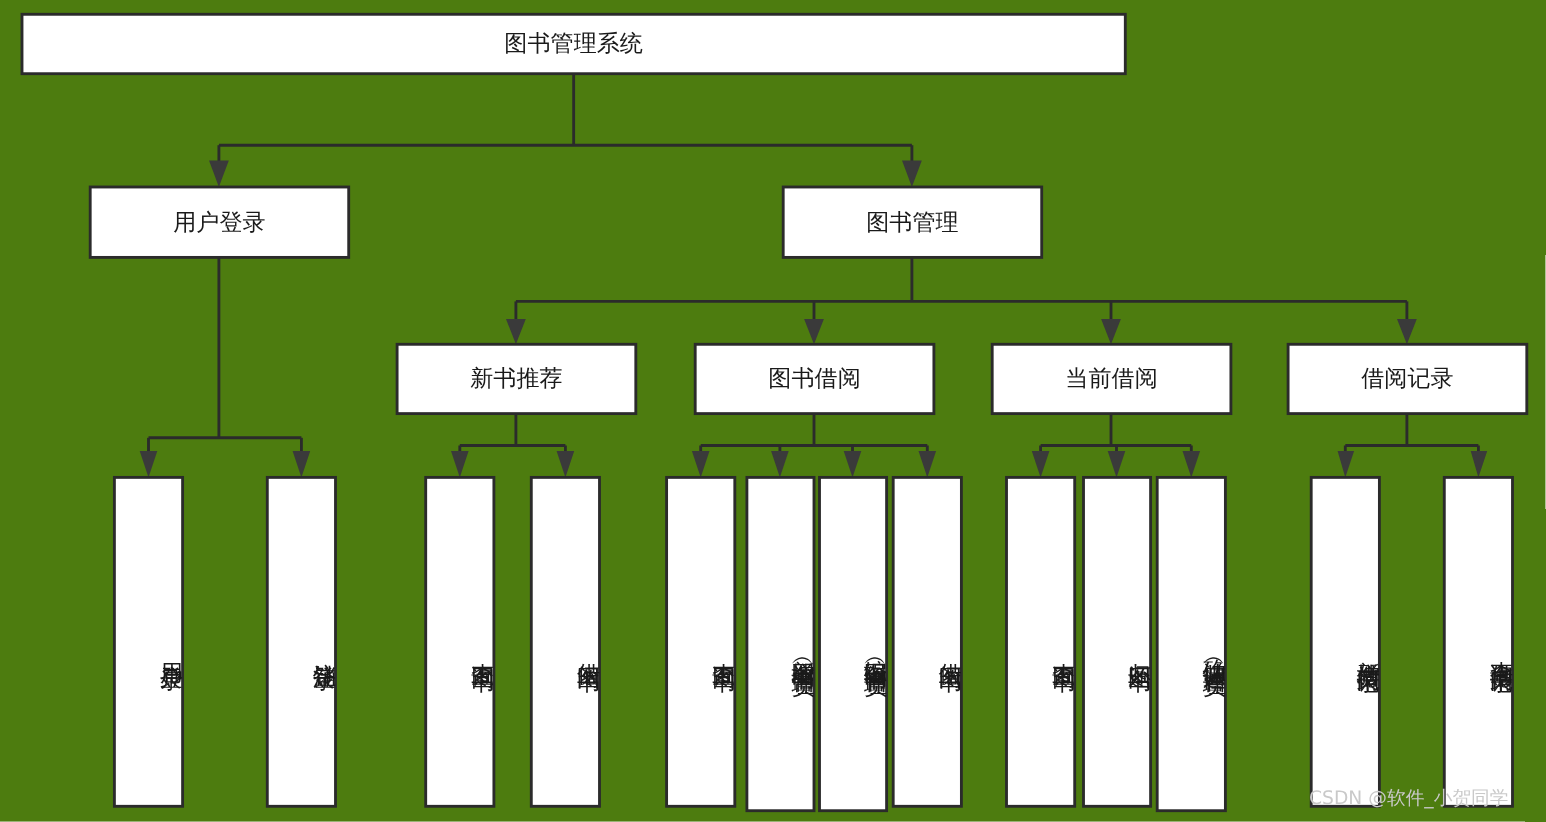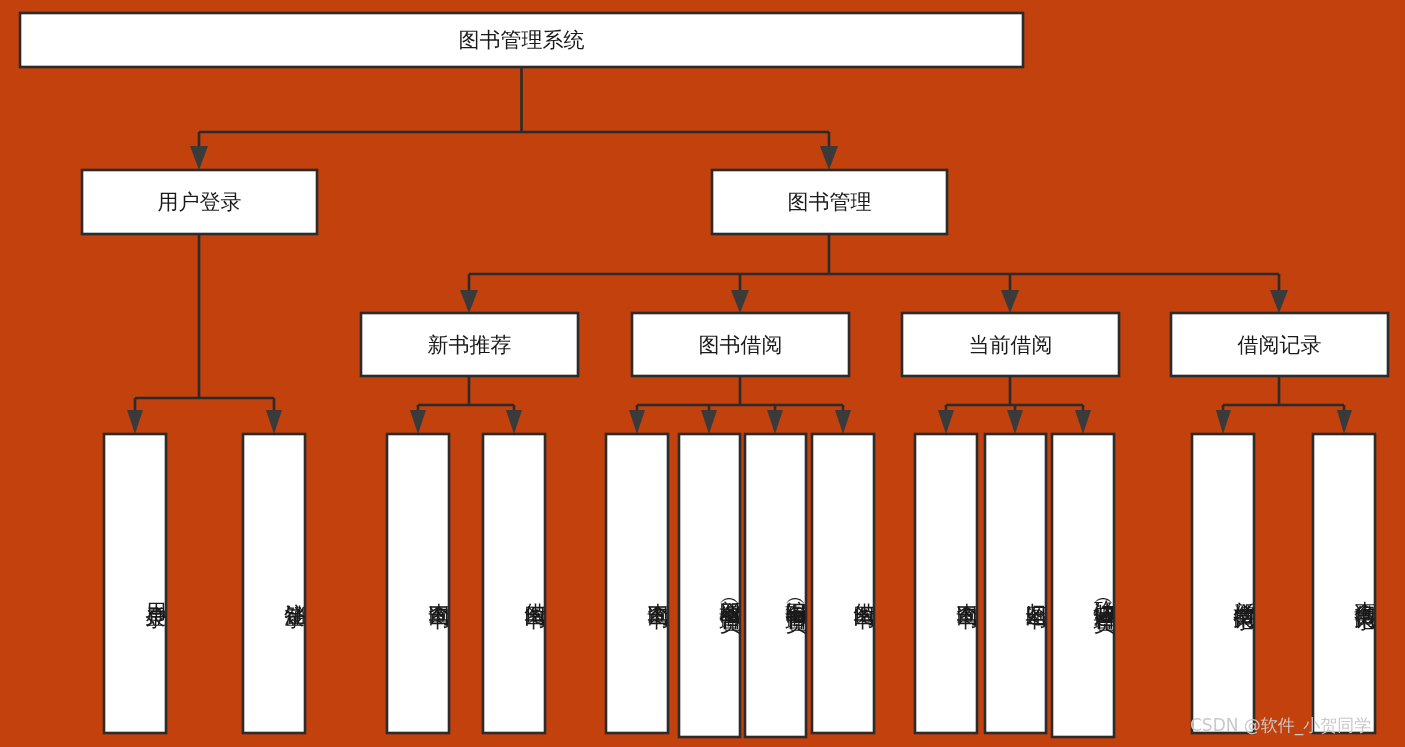--- a/index.html
+++ b/index.html
@@ -8,21 +8,21 @@
     padding: 0;
     background: #ffffff;
   }
   body {
     font-family: "DejaVu Sans", "Liberation Sans", sans-serif;
   }
   #diagram-root {
     position: relative;
     width: 1405px;
     height: 747px;
-    background: #c2410c;
+    background: #4d7c0f;
     overflow: hidden;
   }
   svg#flow {
     position: absolute;
     left: 0;
     top: 0;
     width: 1405px;
     height: 747px;
     display: block;
   }

